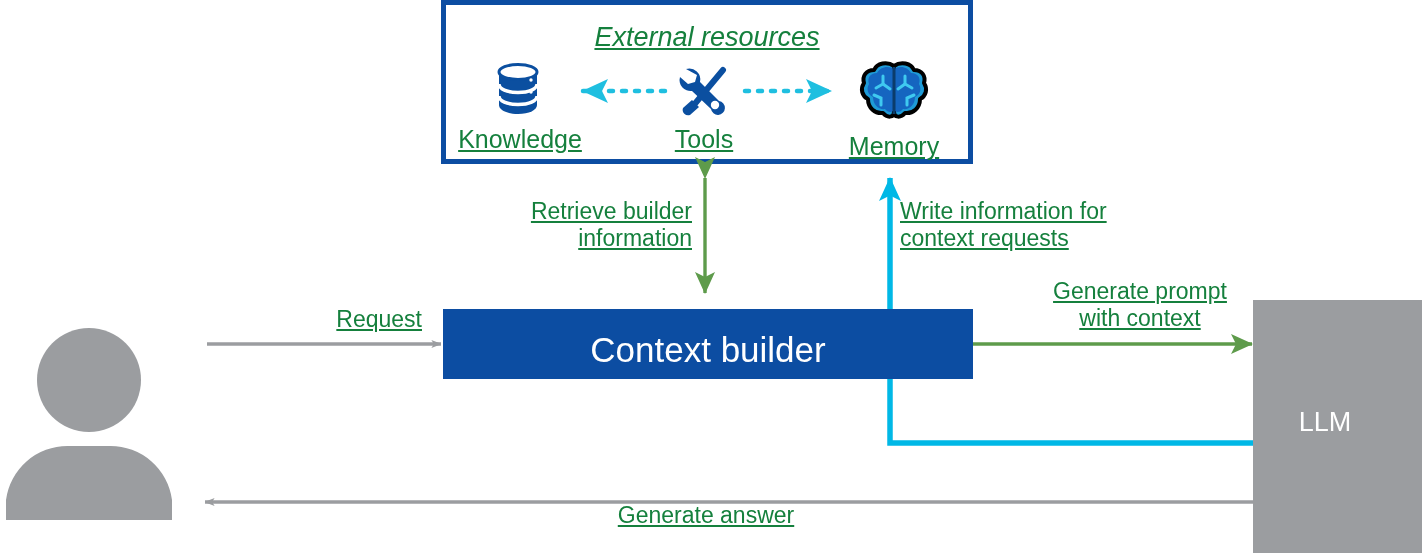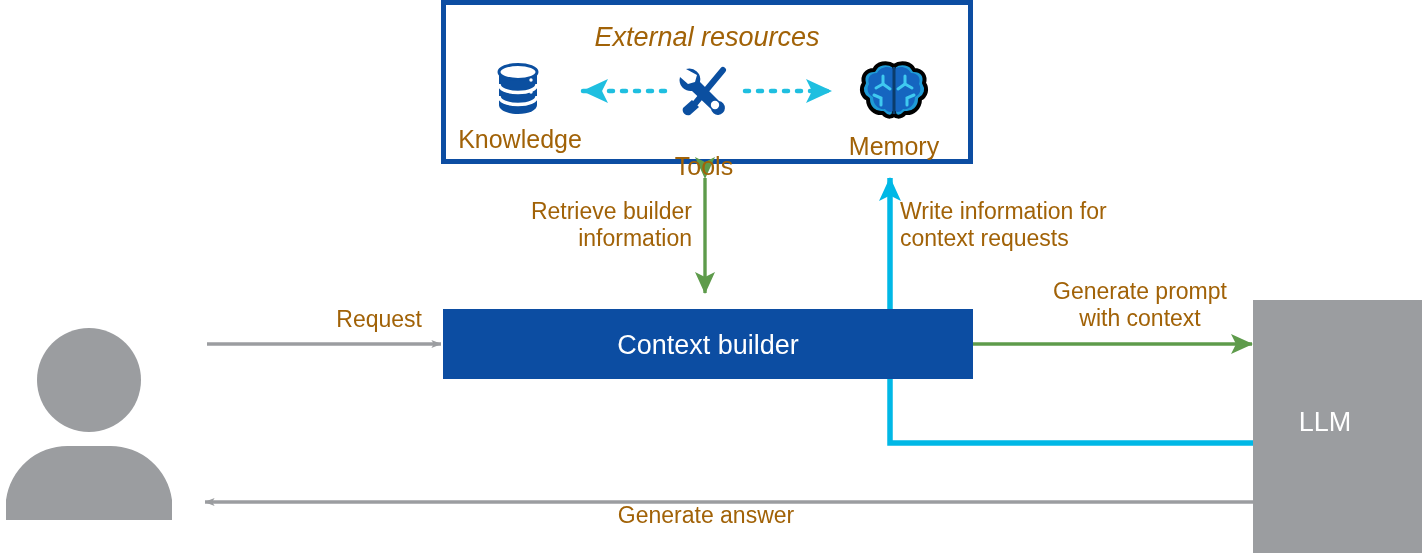--- a/index.html
+++ b/index.html
@@ -19,24 +19,25 @@
   }
   #diagram-svg {
     position: absolute;
     left: 0;
     top: 0;
     width: 1422px;
     height: 553px;
   }
   .lbl {
     position: absolute;
-    color: #a16207;
+    color: #15803d;
     font-family: "Liberation Sans", sans-serif;
     white-space: pre;
     line-height: 1.18;
+    text-decoration: underline;
   }
   .box-title {
     position: absolute;
     color: #ffffff;
     font-family: "Liberation Sans", sans-serif;
     white-space: pre;
   }
   .ext-title {
     font-style: italic;
     font-size: 27px;
@@ -44,21 +45,21 @@
     width: 530px;
     left: 442px;
     top: 22px;
   }
   .res-label {
     font-size: 25px;
     text-align: center;
     width: 170px;
   }
   #knowledge-label { left: 435px; top: 125px; }
-  #tools-label     { left: 619px; top: 125px; margin-top: 27px; }
+  #tools-label     { left: 619px; top: 125px; }
   #memory-label    { left: 809px; top: 132px; }
 
   #retrieve-label {
     font-size: 23px;
     text-align: right;
     width: 240px;
     left: 452px;
     top: 198px;
   }
   #write-label {
@@ -84,21 +85,21 @@
   }
   #generate-label {
     font-size: 23px;
     text-align: center;
     width: 300px;
     left: 556px;
     top: 496px;
     margin-top: 6px;
   }
   #context-builder-label {
-    font-size: 27px;
+    font-size: 35px;
     text-align: center;
     width: 530px;
     left: 443px;
     top: 330px;
   }
   #llm-label {
     font-size: 27px;
     text-align: center;
     width: 144px;
     left: 1253px;

